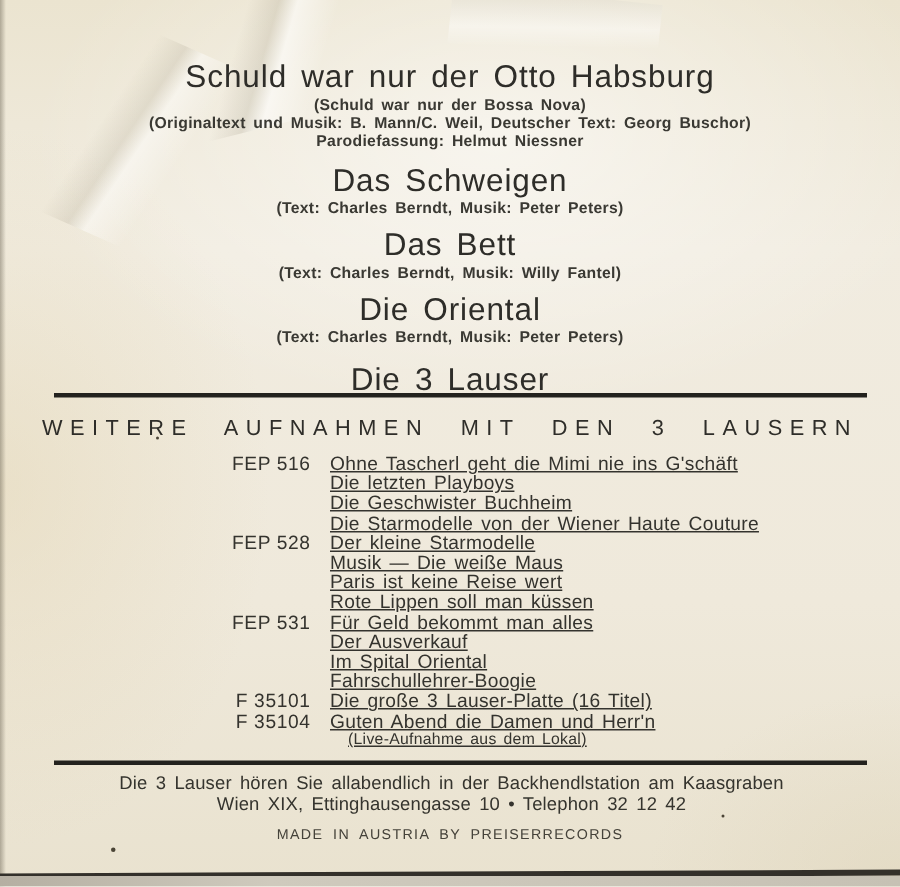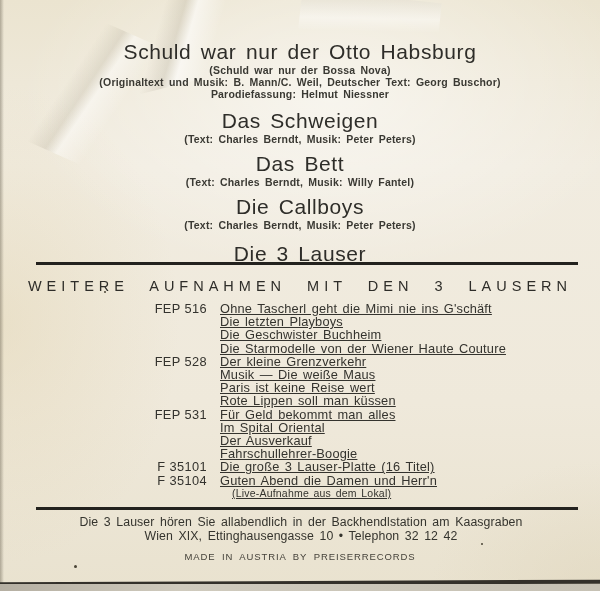--- a/index.html
+++ b/index.html
@@ -74,21 +74,21 @@
     <div class="track-title">Das Schweigen</div>
     <div class="track-credit">(Text: Charles Berndt, Musik: Peter Peters)</div>
   </div>
   <div class="gap-7"></div>
   <div>
     <div class="track-title">Das Bett</div>
     <div class="track-credit">(Text: Charles Berndt, Musik: Willy Fantel)</div>
   </div>
   <div class="gap-7"></div>
   <div>
-    <div class="track-title">Die Callboys</div>
+    <div class="track-title">Die Oriental</div>
     <div class="track-credit">(Text: Charles Berndt, Musik: Peter Peters)</div>
   </div>
   <div class="gap-7"></div>
   <div class="gap-4"></div>
   <div>
     <div class="track-title">Die 3 Lauser</div>
   </div>
 </div>
 
 <div class="rule rule-top"></div>
@@ -108,45 +108,45 @@
   <div class="row">
     <span class="cat"></span>
     <span class="t">Die Geschwister Buchheim</span>
   </div>
   <div class="row">
     <span class="cat"></span>
     <span class="t">Die Starmodelle von der Wiener Haute Couture</span>
   </div>
   <div class="row">
     <span class="cat">FEP 528</span>
-    <span class="t">Der kleine Grenzverkehr</span>
+    <span class="t">Der kleine Starmodelle</span>
   </div>
   <div class="row">
     <span class="cat"></span>
     <span class="t">Musik — Die weiße Maus</span>
   </div>
   <div class="row">
     <span class="cat"></span>
     <span class="t">Paris ist keine Reise wert</span>
   </div>
   <div class="row">
     <span class="cat"></span>
     <span class="t">Rote Lippen soll man küssen</span>
   </div>
   <div class="row">
     <span class="cat">FEP 531</span>
     <span class="t">Für Geld bekommt man alles</span>
   </div>
   <div class="row">
     <span class="cat"></span>
-    <span class="t">Im Spital Oriental</span>
+    <span class="t">Der Ausverkauf</span>
   </div>
   <div class="row">
     <span class="cat"></span>
-    <span class="t">Der Ausverkauf</span>
+    <span class="t">Im Spital Oriental</span>
   </div>
   <div class="row">
     <span class="cat"></span>
     <span class="t">Fahrschullehrer-Boogie</span>
   </div>
   <div class="row">
     <span class="cat">F 35101</span>
     <span class="t">Die große 3 Lauser-Platte (16 Titel)</span>
   </div>
   <div class="row">

